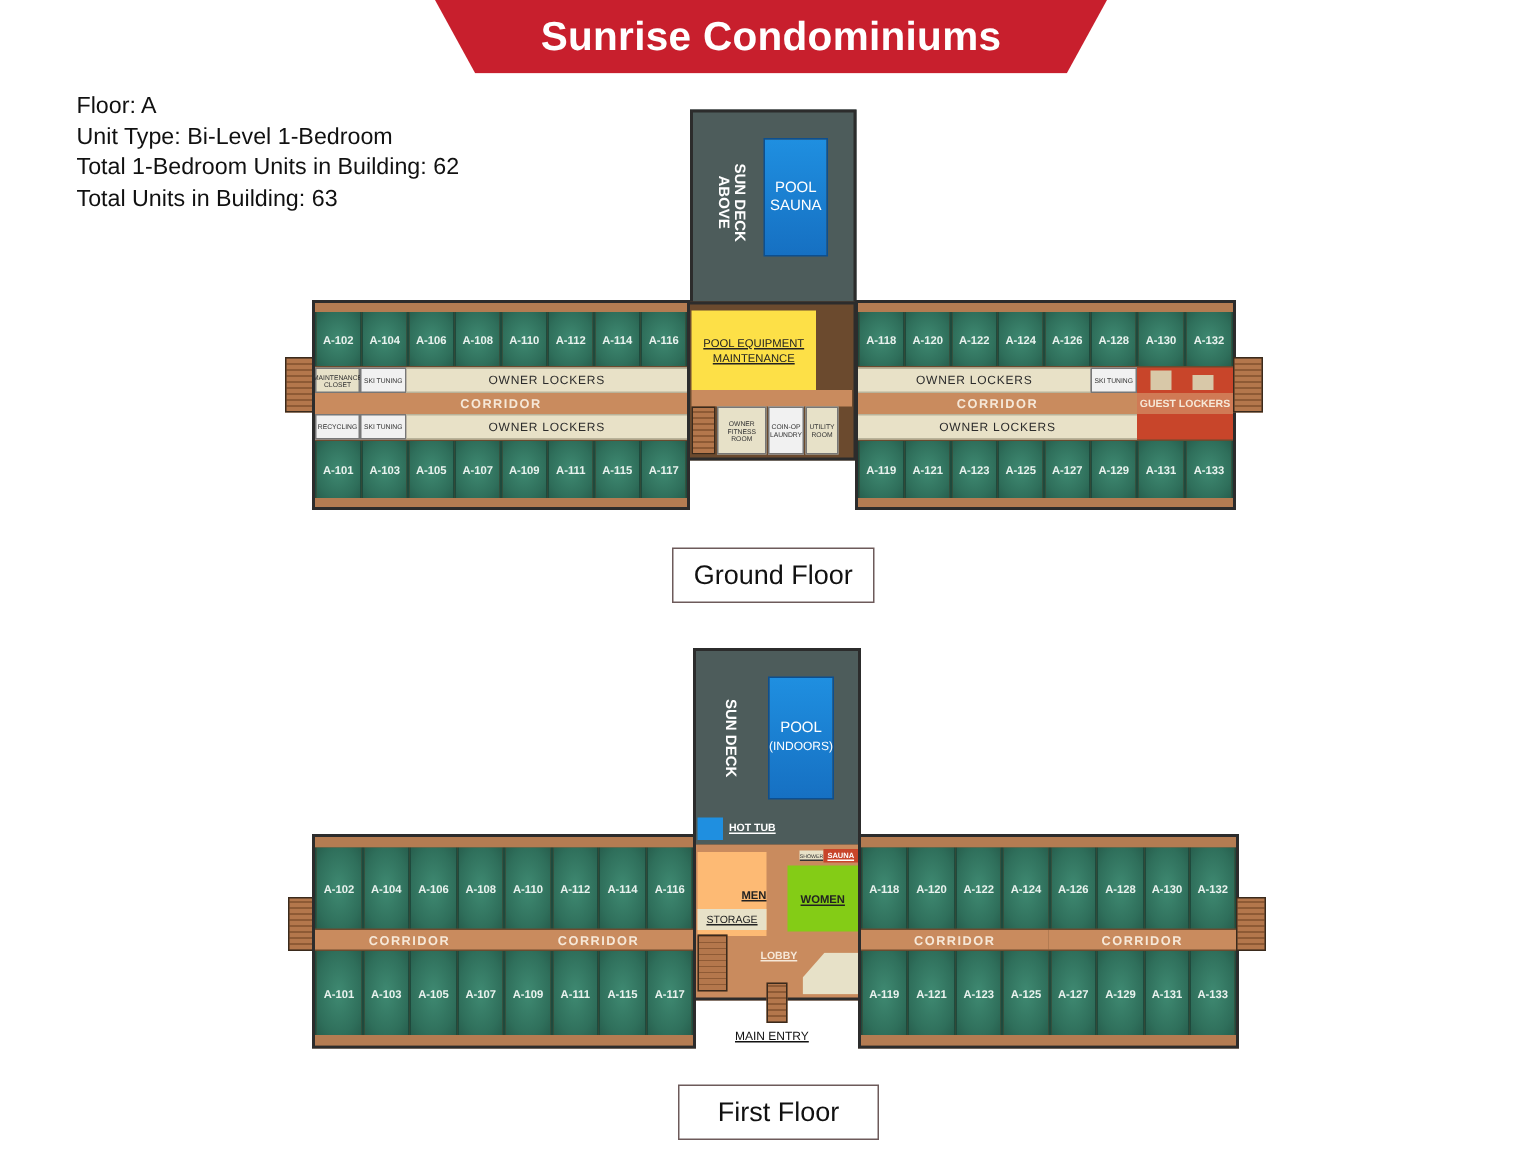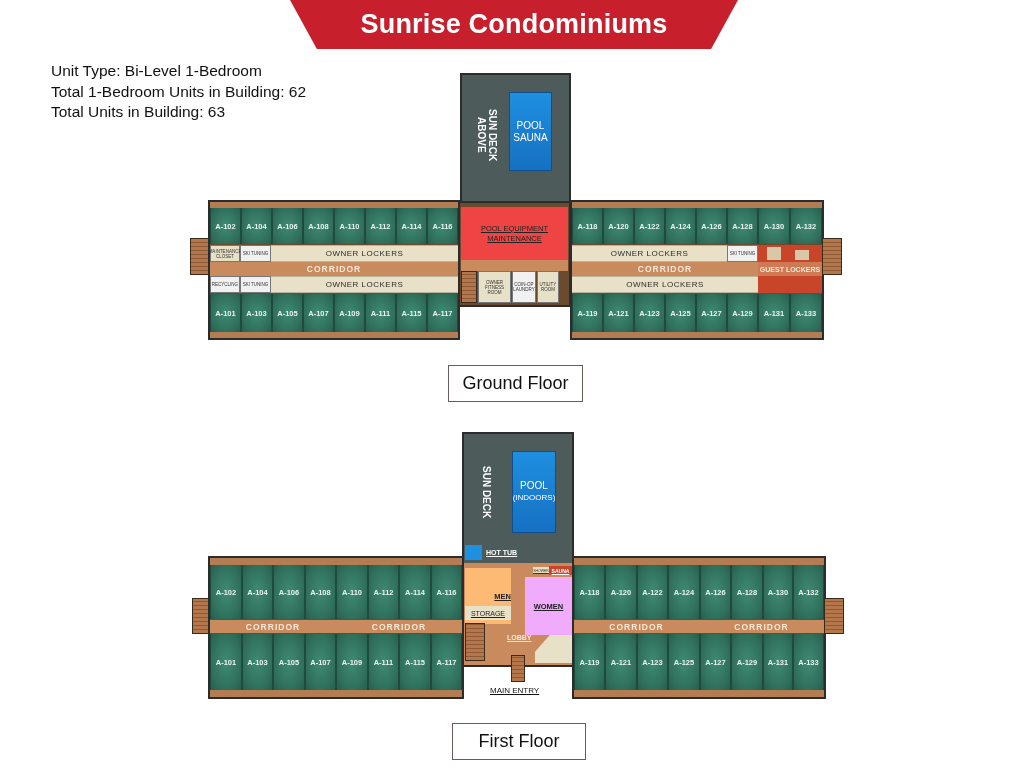--- a/index.html
+++ b/index.html
@@ -71,36 +71,37 @@
   }
 </style>
 </head>
 <body>
 
 <div class="banner">
   <span class="banner-title">Sunrise Condominiums</span>
 </div>
 
 <div class="info">
+  <div class="info-line"><span>Floor:</span> <span>A</span></div>
   <div class="info-line"><span>Unit Type:</span> <span>Bi-Level 1-Bedroom</span></div>
   <div class="info-line"><span>Total 1-Bedroom Units in Building:</span> <span>62</span></div>
   <div class="info-line"><span>Total Units in Building:</span> <span>63</span></div>
 </div>
 
 <div>
 
   <div class="deck" style="left:460px; top:73px; width:111px; height:130px;"></div>
   <div class="deck-label" style="left:474px; top:100px; height:70px; width:24px;">SUN DECK ABOVE</div>
   <div class="pool" style="left:509px; top:92px; width:43px; height:79px; flex-direction:column;">
     <span>POOL</span>
     <span>SAUNA</span>
   </div>
 
   <div class="abs" style="left:458px; top:201px; width:113px; height:106px; background:#6b4a2e; border:2px solid #2c2c2c;"></div>
-  <div class="abs" style="left:461px; top:207px; width:107px; height:53px; background:#ef4444; color:#222; font-size:7.5px; display:flex; align-items:center; justify-content:center; text-align:center; line-height:10px;">
+  <div class="abs" style="left:461px; top:207px; width:83px; height:53px; background:#fde047; color:#222; font-size:7.5px; display:flex; align-items:center; justify-content:center; text-align:center; line-height:10px;">
     <span style="width:70px;">POOL EQUIPMENT MAINTENANCE</span>
   </div>
   <div class="abs" style="left:461px; top:260px; width:107px; height:11px; background:#c98b5e;"></div>
   <div class="stair" style="left:461px; top:271px; width:16px; height:32px;"></div>
   <div class="smallroom" style="left:478px; top:271px; width:33px; height:32px; background:#e7e1c8;">
       <span>OWNER FITNESS ROOM</span>
     </div>
   <div class="smallroom" style="left:512px; top:271px; width:24px; height:32px;">
       <span>COIN-OP LAUNDRY</span>
     </div>
@@ -203,21 +204,21 @@
   </div>
   <div class="abs" style="left:465px; top:606px; width:46px; height:14px; background:#e7e1c8; display:flex; align-items:center; justify-content:center; font-size:7px; color:#222;">
     <span>STORAGE</span>
   </div>
   <div class="abs" style="left:533px; top:567px; width:16px; height:7px; background:#e7e1c8; font-size:3.5px; color:#333; display:flex; align-items:center; justify-content:center;">
     <span>SHOWER</span>
   </div>
   <div class="abs" style="left:549px; top:566px; width:23px; height:9px; background:#c8452a; color:#fff; font-size:5px; font-weight:bold; display:flex; align-items:center; justify-content:center;">
     <span>SAUNA</span>
   </div>
-  <div class="abs" style="left:525px; top:577px; width:47px; height:58px; background:#f0abfc; display:flex; align-items:center; justify-content:center; font-size:7.5px; color:#222; font-weight:bold;">
+  <div class="abs" style="left:525px; top:577px; width:47px; height:44px; background:#84cc16; display:flex; align-items:center; justify-content:center; font-size:7.5px; color:#222; font-weight:bold;">
     <span>WOMEN</span>
   </div>
   <div class="stair" style="left:465px; top:623px; width:20px; height:38px;"></div>
   <div class="abs" style="left:507px; top:634px; color:#f6e8d8; font-size:7px; font-weight:bold;">LOBBY</div>
   <div class="abs" style="left:535px; top:635px; width:37px; height:28px; background:#e7e1c8; clip-path:polygon(40% 0, 100% 0, 100% 100%, 0 100%, 0 60%);"></div>
   <div class="stair" style="left:511px; top:655px; width:14px; height:27px;"></div>
   <div class="abs" style="left:490px; top:686px; font-size:8px; color:#111;">MAIN ENTRY</div>
 
   <div class="stair" style="left:192px; top:598px; width:18px; height:36px;"></div>
   <div class="wing" style="left:208px; top:556px; width:256px; height:143px;"></div>

